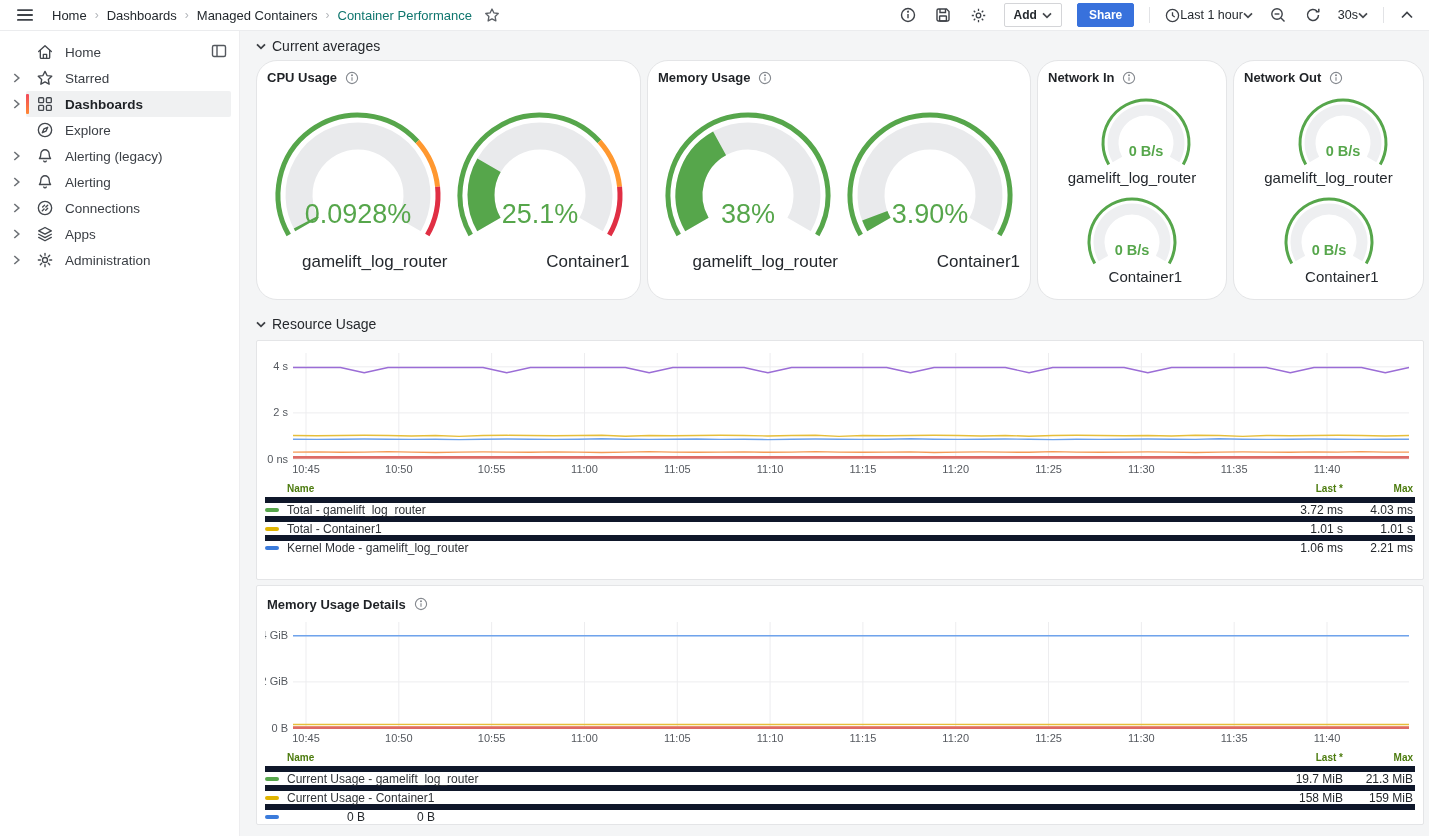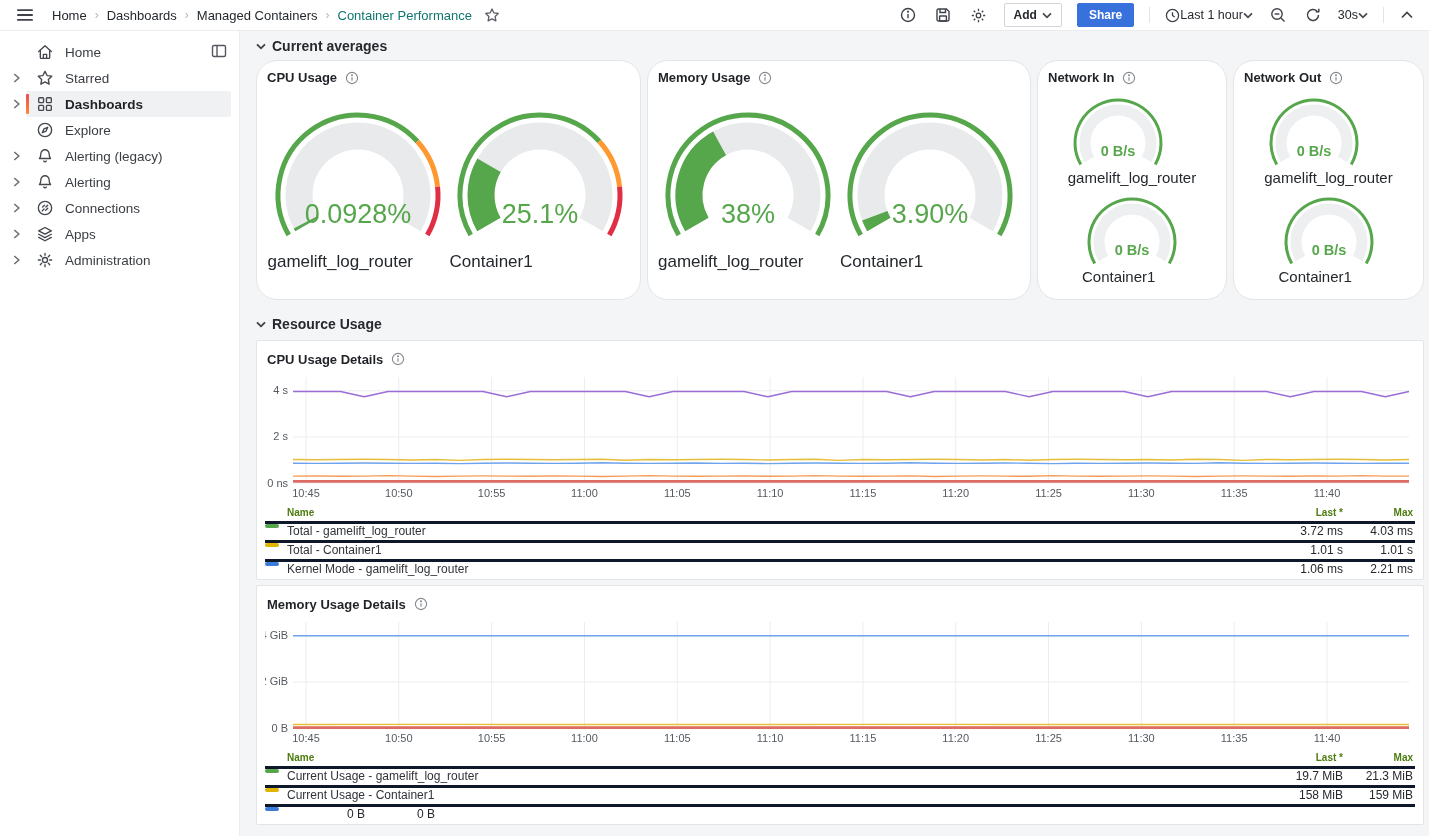--- a/index.html
+++ b/index.html
@@ -40,44 +40,44 @@
                 background:linear-gradient(#f2495c,#ff8833); }
   .nav-icon { display:flex; color:#43474d; }
   .nav-label { font-size:13.5px; color:#3a3e44; }
   .nav-item.active .nav-label { font-weight:700; color:#1f2226; }
   .dock-btn { position:absolute; top:12px; right:12px; color:#54585e; background:none;
               border:none; cursor:pointer; display:flex; }
 
   
   .main { flex:1; padding:4px 5px 0 16px; overflow:hidden; }
   .section-header { height:22px; display:flex; align-items:center; gap:6px;
-                    font-size:14px; font-weight:700; color:#26292d; cursor:pointer; }
+                    font-size:14px; font-weight:400; color:#26292d; cursor:pointer; }
   .sec2 { margin-top:13px; }
   .row1 { display:grid; grid-template-columns:385px 384px 190px 191px; gap:6px; margin-top:3px; }
   .panel { background:#fff; border:1px solid #e4e5e7; border-radius:2px; overflow:hidden; }
   .panel.r1 { height:240px;border-radius:21px; }
   .panel-header { height:26px; padding:7px 10px 0; display:flex; align-items:center; gap:8px; cursor:pointer; }
   .panel-title { font-size:13px; font-weight:700; color:#1f2226; }
   .info-ic { color:#85898f; display:flex; }
   .gauge-row { height:206px; display:flex; align-items:center; justify-content:center; gap:2px; }
   .gauge-col { height:206px; display:flex; flex-direction:column; align-items:center;
                justify-content:center; gap:9px; }
-  .gauge-block { display:flex; flex-direction:column; align-items:flex-start; }
+  .gauge-block { display:flex; flex-direction:column; align-items:flex-end; }
   .gauge-title-lg { font-size:17px; color:#24282d; margin-top:13px; }
   .gauge-title-sm { font-size:15px; color:#24282d; margin-top:1px; }
 
   .chart-panel { width:1168px; height:240px; margin-top:5px; padding:6px 8px 0; }
   .chart-panel .panel-header { padding:0 2px; height:24px; }
   .legend { margin-top:0; }
   .legend-header { display:flex; align-items:center; height:18px; font-size:10px;
                    font-weight:700; color:#4d7c0f; }
   .lg-name-h { flex:1; padding-left:22px; cursor:pointer; }
   .lg-col-h { width:78px; text-align:right; cursor:pointer; }
   .lg-col-h.max { width:72px; padding-right:2px; }
-  .legend-row { display:flex; height:19px; border-top:3px solid #0f172a;
+  .legend-row { display:flex; align-items:center; height:19px; border-top:6px solid #0f172a;
                 font-size:12px; }
   .lg-dash { width:14px; height:4px; border-radius:2px; margin-right:8px; flex:none; cursor:pointer; }
   .lg-name { flex:1; color:#303338; cursor:pointer; }
   .lg-val { width:78px; text-align:right; color:#24282c; }
   .lg-val.max { width:72px; padding-right:2px; }
   svg { display:block; }
 </style>
 </head>
 <body>
 
@@ -470,30 +470,20 @@
     </div>
 
     <div class="section-header sec2">
       <svg width="10" height="7" viewBox="0 0 10 7" fill="none" stroke="#3c3f44" stroke-width="1.8">
           <path d="M1 1.3 5 5.3 9 1.3"></path>
         </svg>
       <span>Resource Usage</span>
     </div>
 
     <div class="panel chart-panel">
-      <div class="panel-header">
-        <span class="panel-title">CPU Usage Details</span>
-        <span class="info-ic">
-            <svg width="14" height="14" viewBox="0 0 16 16" fill="none" stroke="#85898f" stroke-width="1.3">
-              <circle cx="8" cy="8" r="6.4"></circle>
-              <line x1="8" y1="7" x2="8" y2="11.2"></line>
-              <circle cx="8" cy="4.8" r=".5" fill="#85898f"></circle>
-            </svg>
-          </span>
-      </div>
       <svg id="chart-cpu" width="1150" height="132">
           <line x1="41" y1="6" x2="41" y2="112" stroke="#ededef" stroke-width="1"></line>
           <text x="41" y="126" text-anchor="middle" font-size="11" fill="#55595f">10:45</text>
           <line x1="133.8181818181818" y1="6" x2="133.8181818181818" y2="112" stroke="#ededef" stroke-width="1"></line>
           <text x="133.8181818181818" y="126" text-anchor="middle" font-size="11" fill="#55595f">10:50</text>
           <line x1="226.63636363636363" y1="6" x2="226.63636363636363" y2="112" stroke="#ededef" stroke-width="1"></line>
           <text x="226.63636363636363" y="126" text-anchor="middle" font-size="11" fill="#55595f">10:55</text>
           <line x1="319.45454545454544" y1="6" x2="319.45454545454544" y2="112" stroke="#ededef" stroke-width="1"></line>
           <text x="319.45454545454544" y="126" text-anchor="middle" font-size="11" fill="#55595f">11:00</text>
           <line x1="412.27272727272725" y1="6" x2="412.27272727272725" y2="112" stroke="#ededef" stroke-width="1"></line>

